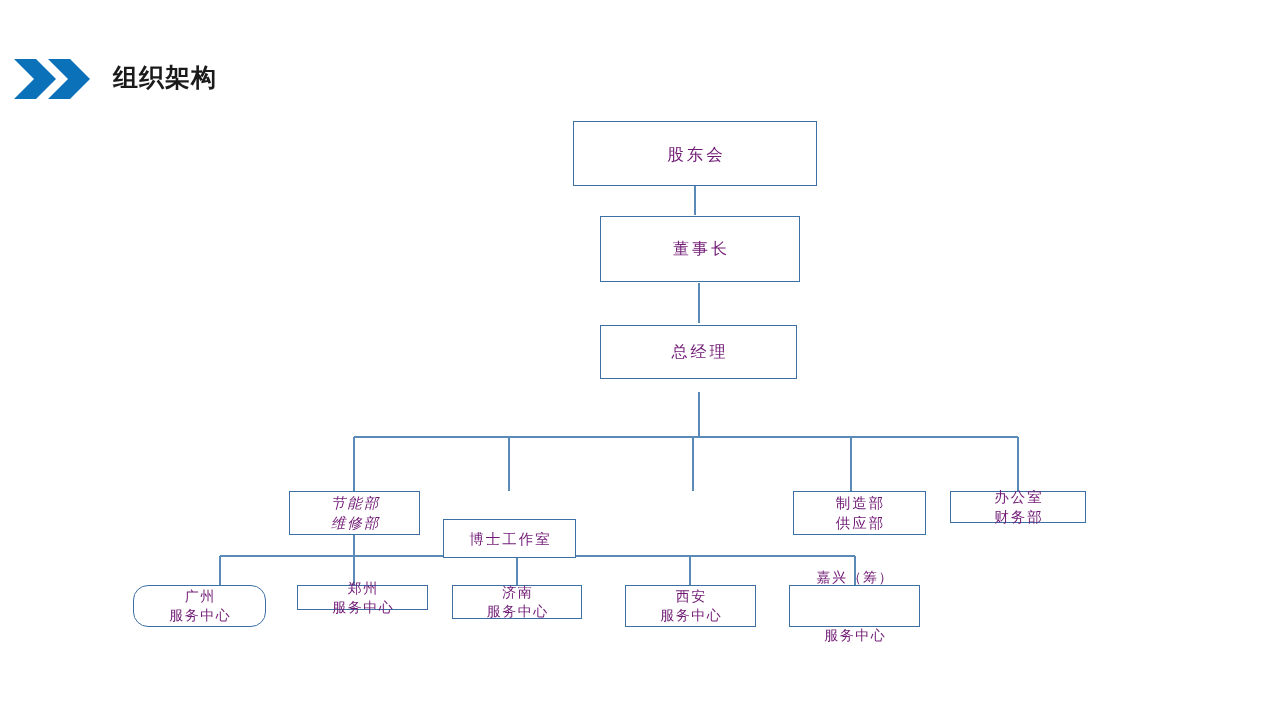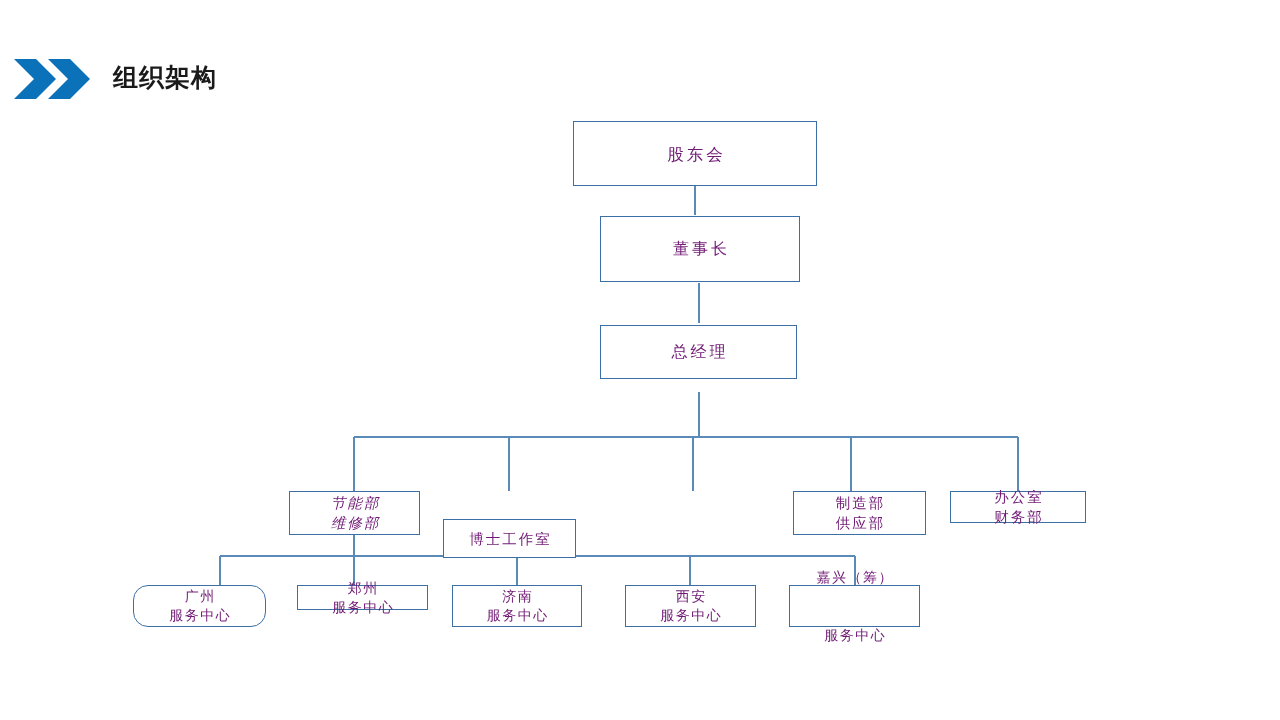--- a/index.html
+++ b/index.html
@@ -158,21 +158,21 @@
   <div class="node level-5" style="left:133px; top:585px; width:133px; height:42px;border-radius:15px;">
     <span class="line">广州</span>
     <span class="line">服务中心</span>
   </div>
 
   <div class="node level-5" style="left:289px; top:585px; width:131px; height:25px;margin-left:8px;">
     <span class="line">郑州</span>
     <span class="line">服务中心</span>
   </div>
 
-  <div class="node level-5" style="left:452px; top:585px; width:130px; height:42px;">
+  <div class="node level-5" style="left:452px; top:585px; width:130px; height:34px;">
     <span class="line">济南</span>
     <span class="line">服务中心</span>
   </div>
 
   <div class="node level-5" style="left:625px; top:585px; width:131px; height:42px;">
     <span class="line">西安</span>
     <span class="line">服务中心</span>
   </div>
 
   <div class="node level-5" style="left:789px; top:585px; width:131px; height:42px;gap:39px;">

